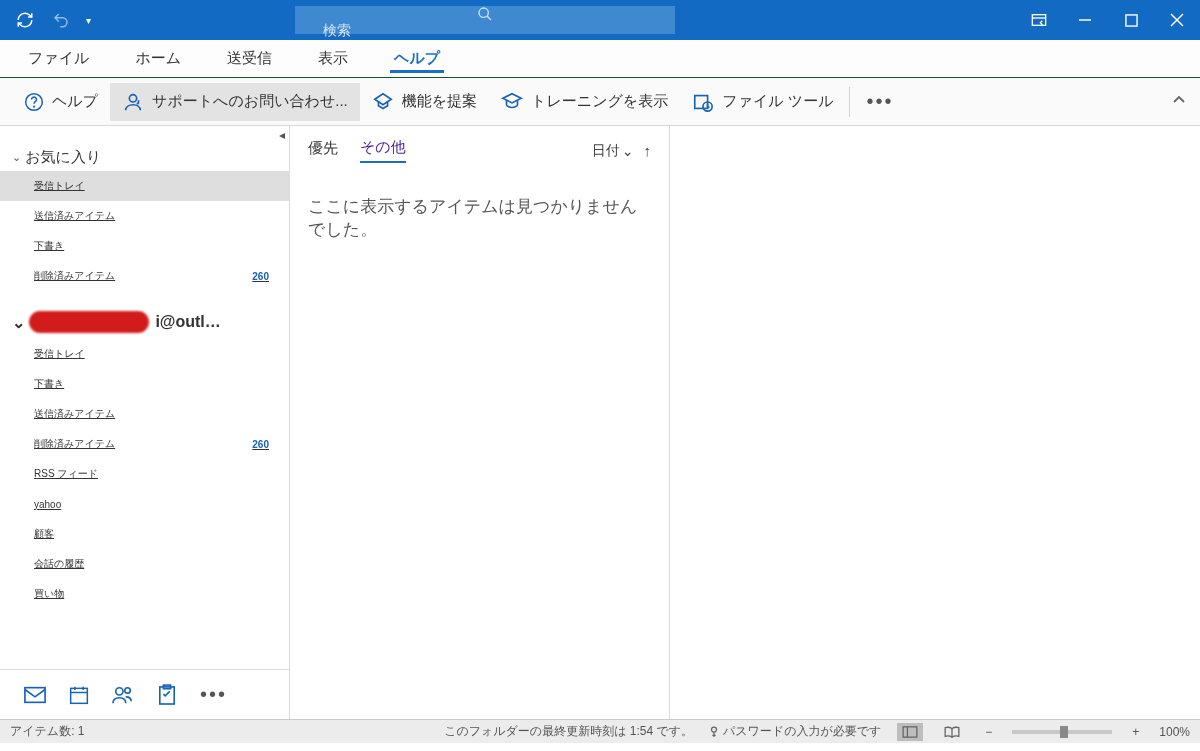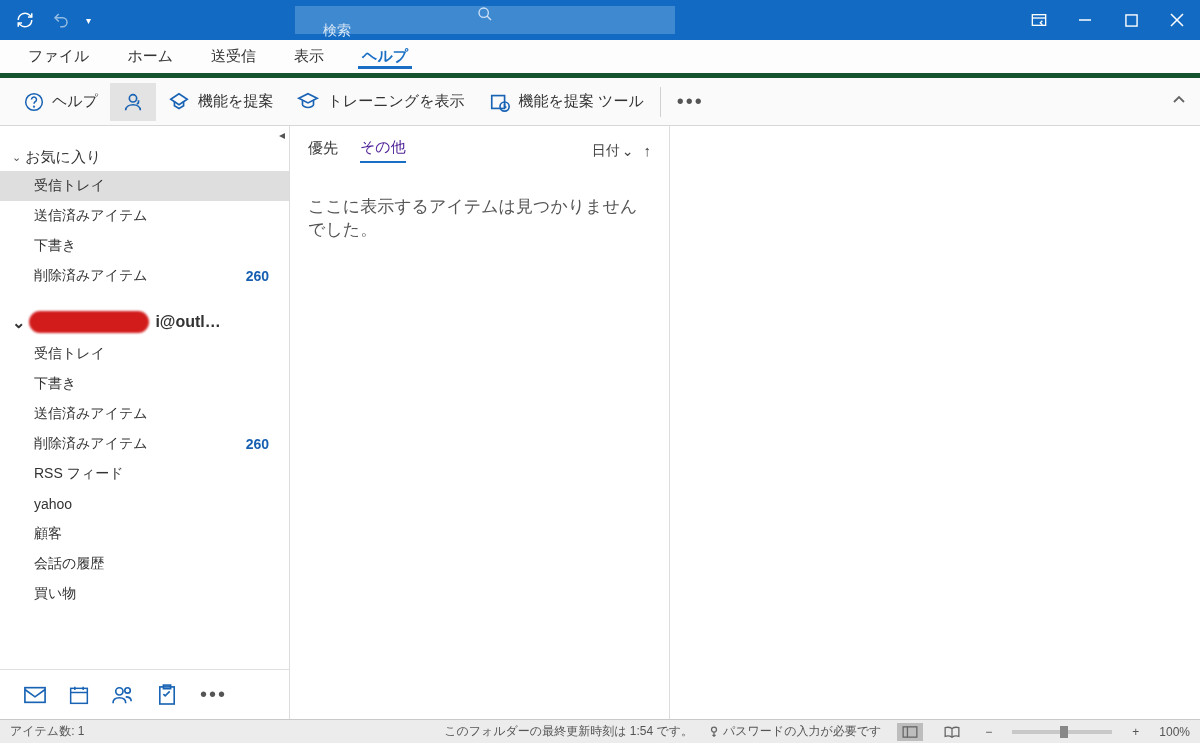--- a/index.html
+++ b/index.html
@@ -13,42 +13,42 @@
   .qat-arrow { font-size: 10px; cursor: pointer; padding: 0 4px; }
   .search-wrap { margin-left: 200px; background: #3f89d0; height: 28px; width: 380px; display: flex; align-items: center; padding: 0 24px; flex-direction: column; }
   .search-wrap svg { stroke: #cfe2f5; fill: none; flex-shrink: 0; }
   .search-wrap input { background: transparent; border: none; outline: none; color: #fff; font-size: 14px; margin-left: 8px; width: 100%; }
   .search-wrap input::placeholder { color: #d7e7f6; }
   .titlebar .right { margin-left: auto; display: flex; }
   .win-btn { width: 46px; height: 40px; display: flex; align-items: center; justify-content: center; cursor: pointer; }
   .win-btn svg { stroke: #fff; fill: none; }
 
   
-  .menutabs { height: 38px; border-bottom: 5px solid #14532d; display: flex; align-items: stretch; padding-left: 14px; gap: 10px; background:#fdfdfd; }
+  .menutabs { height: 38px; border-bottom: 1px solid #14532d; display: flex; align-items: stretch; padding-left: 14px; gap: 18px; background:#fdfdfd; }
   .menutab { padding: 0 14px; display: flex; align-items: center; cursor: pointer; font-size: 15px; color: #333; position: relative; }
   .menutab.active { color: #1a6fc4; font-weight: 600; }
   .menutab.active::after { content: ""; position: absolute; left: 10px; right: 10px; bottom: 4px; height: 3px; background: #1a6fc4; }
 
   
   .ribbon { height: 48px; border-bottom: 1px solid #d7d7d7; display: flex; align-items: center; padding-left: 12px; background: #fafafa; }
   .ribbon-item { display: flex; align-items: center; gap: 8px; padding: 6px 12px; cursor: pointer; font-size: 15px; height: 38px; }
   .ribbon-item.active { background: #e3e3e3; }
   .ribbon-item svg { stroke: #1863b4; fill: none; }
   .ribbon-sep { width: 1px; height: 30px; background: #d0d0d0; margin: 0 4px; }
   .ribbon-ellipsis { font-size: 20px; letter-spacing: 2px; color: #555; padding: 0 12px; cursor: pointer; }
   .ribbon-collapse { margin-left: auto; margin-right: 14px; cursor: pointer; color: #555; }
 
   
   .body-row { display: flex; height: 593px; }
   .sidebar { width: 290px; border-right: 1px solid #dcdcdc; display: flex; flex-direction: column; position: relative; }
   .sidebar-collapse { position: absolute; top: 2px; right: 4px; font-size: 12px; color: #555; cursor: pointer; }
   .nav-scroll { flex: 1; overflow: hidden; padding-top: 18px; }
   .nav-header { display: flex; align-items: center; gap: 4px; padding: 4px 12px; font-size: 15px; cursor: pointer; }
   .nav-header .chev { font-size: 11px; color: #555; }
-  .nav-item { display: flex; align-items: center; justify-content: space-between; padding: 5px 20px 5px 34px; font-size: 14px; cursor: pointer; height: 30px; }
+  .nav-item { display: flex; align-items: center; justify-content: space-between; padding: 5px 20px 5px 34px; font-size: 10px; cursor: pointer; height: 30px; text-decoration: underline; }
   .nav-item.selected { background: #dedede; }
   .nav-item .count { color: #175fb0; font-weight: 700; }
   .redact { display: inline-block; width: 120px; height: 22px; background: #d21c1c; border-radius: 11px; margin-right: 2px; filter: blur(1px);}
   .acct-header { display: flex; align-items: center; gap: 4px; padding: 6px 12px; font-size: 16px; font-weight: 600; cursor: pointer; margin-top: 14px; }
 
   .sidebar-bottom { height: 50px; border-top: 1px solid #e0e0e0; display: flex; align-items: center; gap: 6px; padding-left: 16px; }
   .sb-icon { width: 38px; height: 38px; display: flex; align-items: center; justify-content: center; cursor: pointer; }
   .sb-icon svg { stroke: #1863b4; fill: none; }
   .sb-ellipsis { font-size: 20px; letter-spacing: 2px; color: #555; cursor: pointer; padding: 0 8px; }
 
@@ -144,20 +144,21 @@
         <circle cx="12" cy="17.5" r=".5" fill="#1863b4"></circle>
       </svg>
     <span>ヘルプ</span>
   </div>
   <div class="ribbon-item active">
     <svg width="22" height="22" viewBox="0 0 24 24" stroke-width="1.8">
         <circle cx="12" cy="8" r="4"></circle>
         <path d="M4 21c0-4 4-6 8-6s8 2 8 6"></path>
         <path d="M18 10v2a2 2 0 0 1-2 2"></path>
       </svg>
+    <span>サポートへのお問い合わせ...</span>
   </div>
   <div class="ribbon-item">
     <svg width="22" height="22" viewBox="0 0 24 24" stroke-width="1.8">
         <path d="M3 9l9-6 9 6-9 6z"></path>
         <path d="M7 11v5l5 3 5-3v-5"></path>
       </svg>
     <span>機能を提案</span>
   </div>
   <div class="ribbon-item">
     <svg width="22" height="22" viewBox="0 0 24 24" stroke-width="1.8">
@@ -165,21 +166,21 @@
         <path d="M6 10v5c0 1 3 3 6 3s6-2 6-3v-5"></path>
       </svg>
     <span>トレーニングを表示</span>
   </div>
   <div class="ribbon-item">
     <svg width="22" height="22" viewBox="0 0 24 24" stroke-width="1.8">
         <rect x="3" y="5" width="14" height="14"></rect>
         <circle cx="17" cy="17" r="5"></circle>
         <path d="M17 14v3l2 1"></path>
       </svg>
-    <span>機能を提案 ツール</span>
+    <span>ファイル ツール</span>
   </div>
   <div class="ribbon-sep"></div>
   <div class="ribbon-ellipsis">•••</div>
   <div class="ribbon-collapse">
     <svg width="14" height="14" viewBox="0 0 14 14" stroke="#666" fill="none" stroke-width="1.8">
         <path d="M2 9l5-5 5 5"></path>
       </svg>
   </div>
 </div>
 

